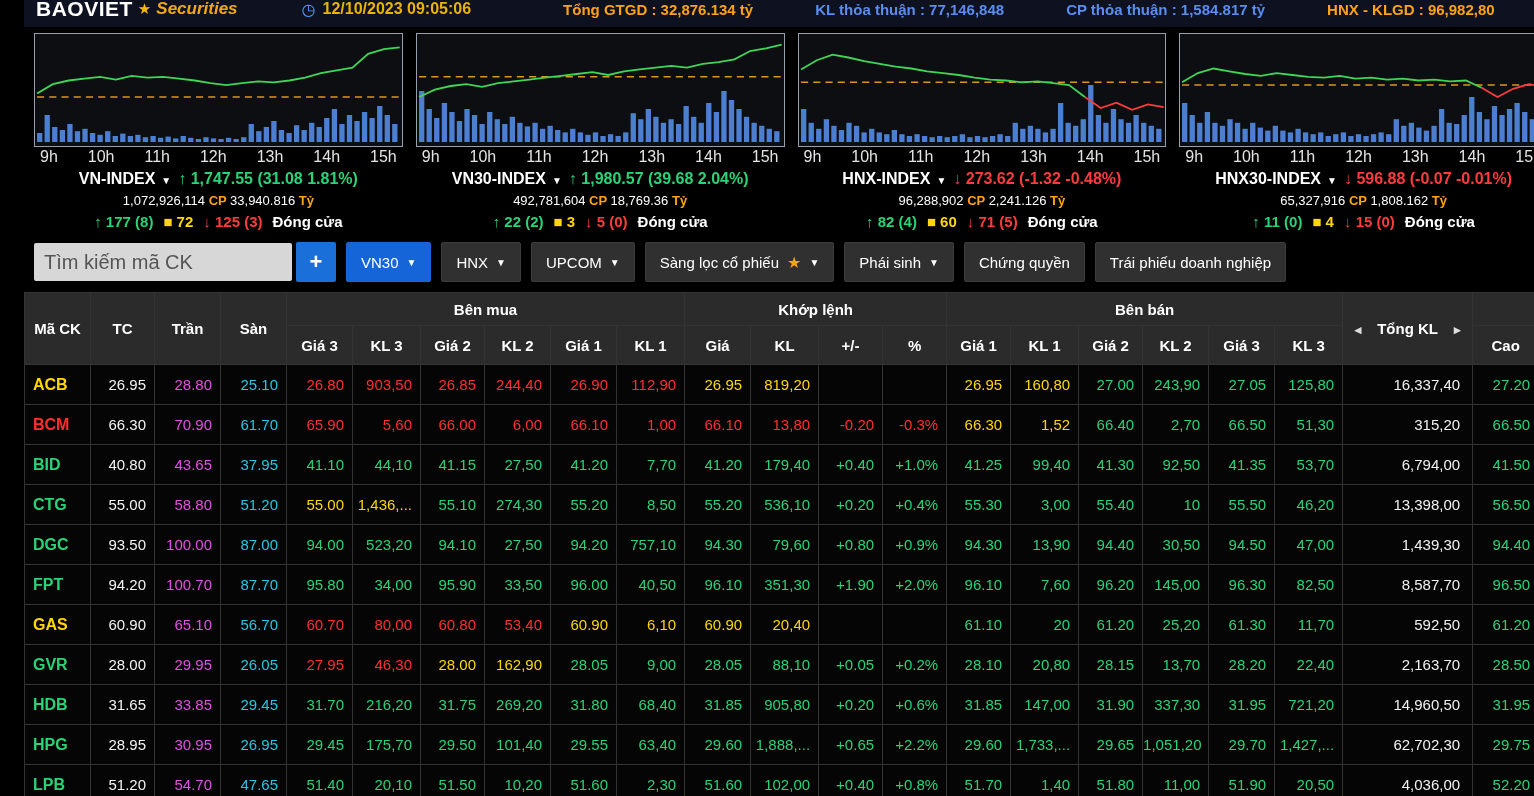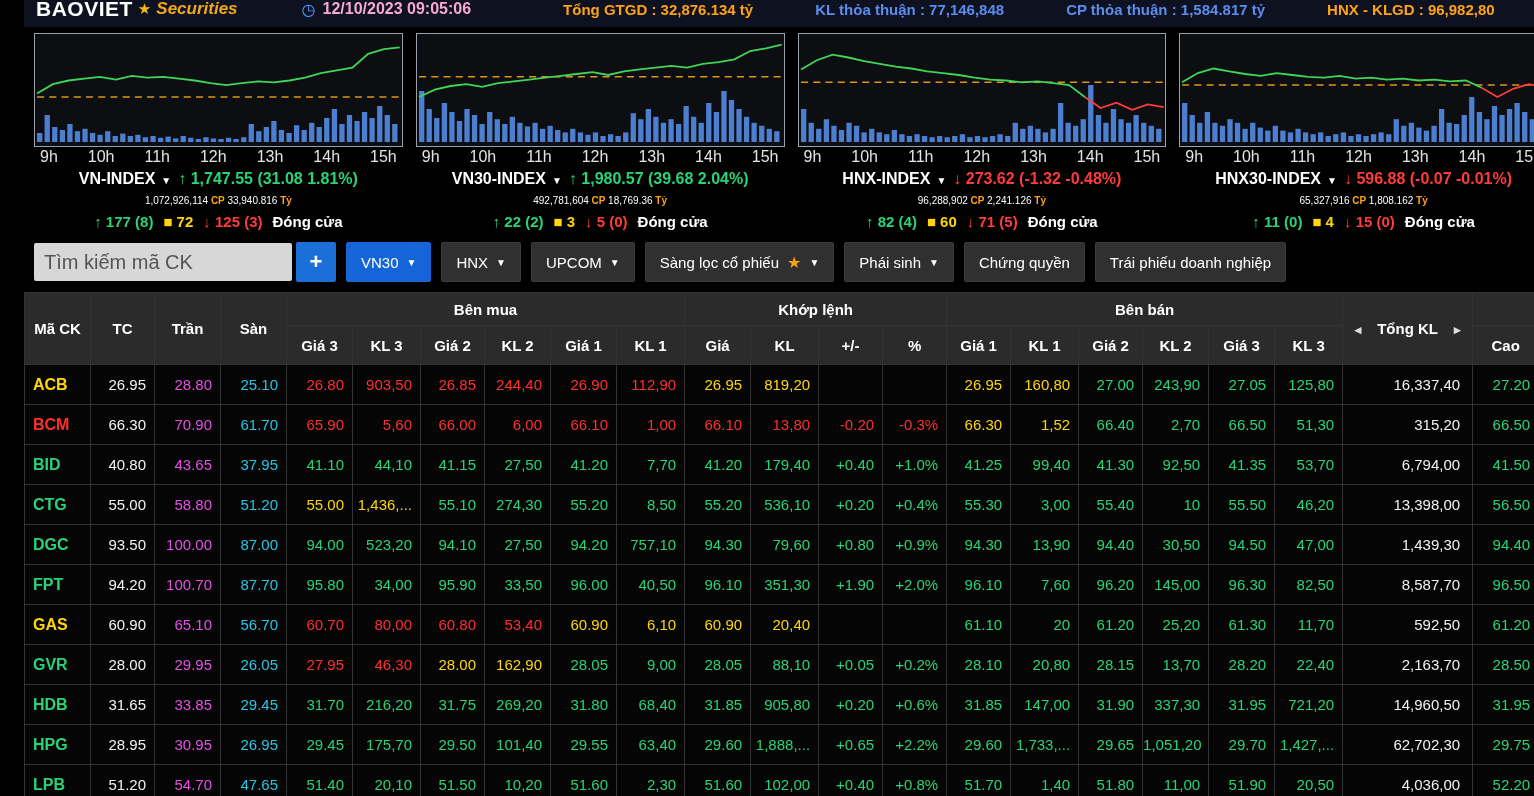--- a/index.html
+++ b/index.html
@@ -6,36 +6,36 @@
   body{width:1534px;height:796px;overflow:hidden;font-family:"Liberation Sans",sans-serif;color:#eee;}
   .app{width:1534px;height:796px;overflow:hidden;background:#000;padding-left:24px;}
 
   
   .topbar{height:27px;background:#0e1220;overflow:hidden;white-space:nowrap;}
   .topbar-inner{display:flex;align-items:center;height:36px;margin-top:-9px;padding:0 12px;}
   .brand{font-size:21px;font-weight:800;color:#fff;letter-spacing:.5px;}
   .brand-star{color:#f5b70a;font-size:15px;margin:0 5px;}
   .brand-suffix{color:#f2a71b;font-size:17px;font-weight:700;font-style:italic;}
   .clock-icon{color:#4f9bff;margin-left:64px;font-size:16px;}
-  .datetime{color:#f9a8d4;font-weight:700;font-size:16px;margin-left:7px;}
+  .datetime{color:#eab308;font-weight:700;font-size:16px;margin-left:7px;}
   .stats{display:flex;gap:62px;margin-left:92px;font-size:15px;font-weight:700;overflow:hidden;}
   .stat{white-space:nowrap;}
   .stat.orange{color:#ffa216;} .stat.blue{color:#5a8dee;}
 
   
   .charts{display:flex;gap:13px;padding:6px 10px 0 10px;}
   .panel{flex:1;min-width:0;}
   .chart-box{height:112px;border:1px solid #97a0ab;background:#0c0e12;}
   .chart-box svg{display:block;width:100%;height:110px;}
   .axis{display:flex;justify-content:space-between;padding:1px 6px;color:#e4e4e4;font-size:16px;height:18px;}
   .l1{text-align:center;font-size:16px;font-weight:700;margin-top:1px;height:21px;line-height:21px;}
   .idx-name{color:#fff;cursor:pointer;}
   .l1 .chev{font-size:10px;color:#fff;margin:0 7px 0 6px;}
   .chg.up{color:#29d377;} .chg.down{color:#ff3b3b;}
-  .l2{text-align:center;font-size:10px;color:#fff;margin-top:2px;height:19px;line-height:19px;}
+  .l2{text-align:center;font-size:13px;color:#fff;margin-top:2px;height:19px;line-height:19px;}
   .l2 .unit{color:#ffa216;font-weight:700;}
   .l3{text-align:center;font-size:15px;margin-top:2px;font-weight:600;height:20px;line-height:20px;}
   .b-up{color:#29d377;margin-right:10px;} .b-unch{color:#ffd60a;margin-right:10px;}
   .b-down{color:#ff3b3b;margin-right:10px;} .b-session{color:#fff;}
 
   
   .toolbar{display:flex;align-items:center;gap:10px;padding:10px 10px 8px 10px;}
   .search{width:238px;height:38px;background:#d7d7d7;border:none;font-size:20px;padding:0 10px;color:#222;border-radius:2px;outline:none;}
   .search::placeholder{color:#555;}
   .add-btn{width:40px;height:40px;background:#1a6fd8;color:#fff;font-size:22px;border:none;border-radius:2px;font-weight:700;cursor:pointer;margin-left:-6px;}

